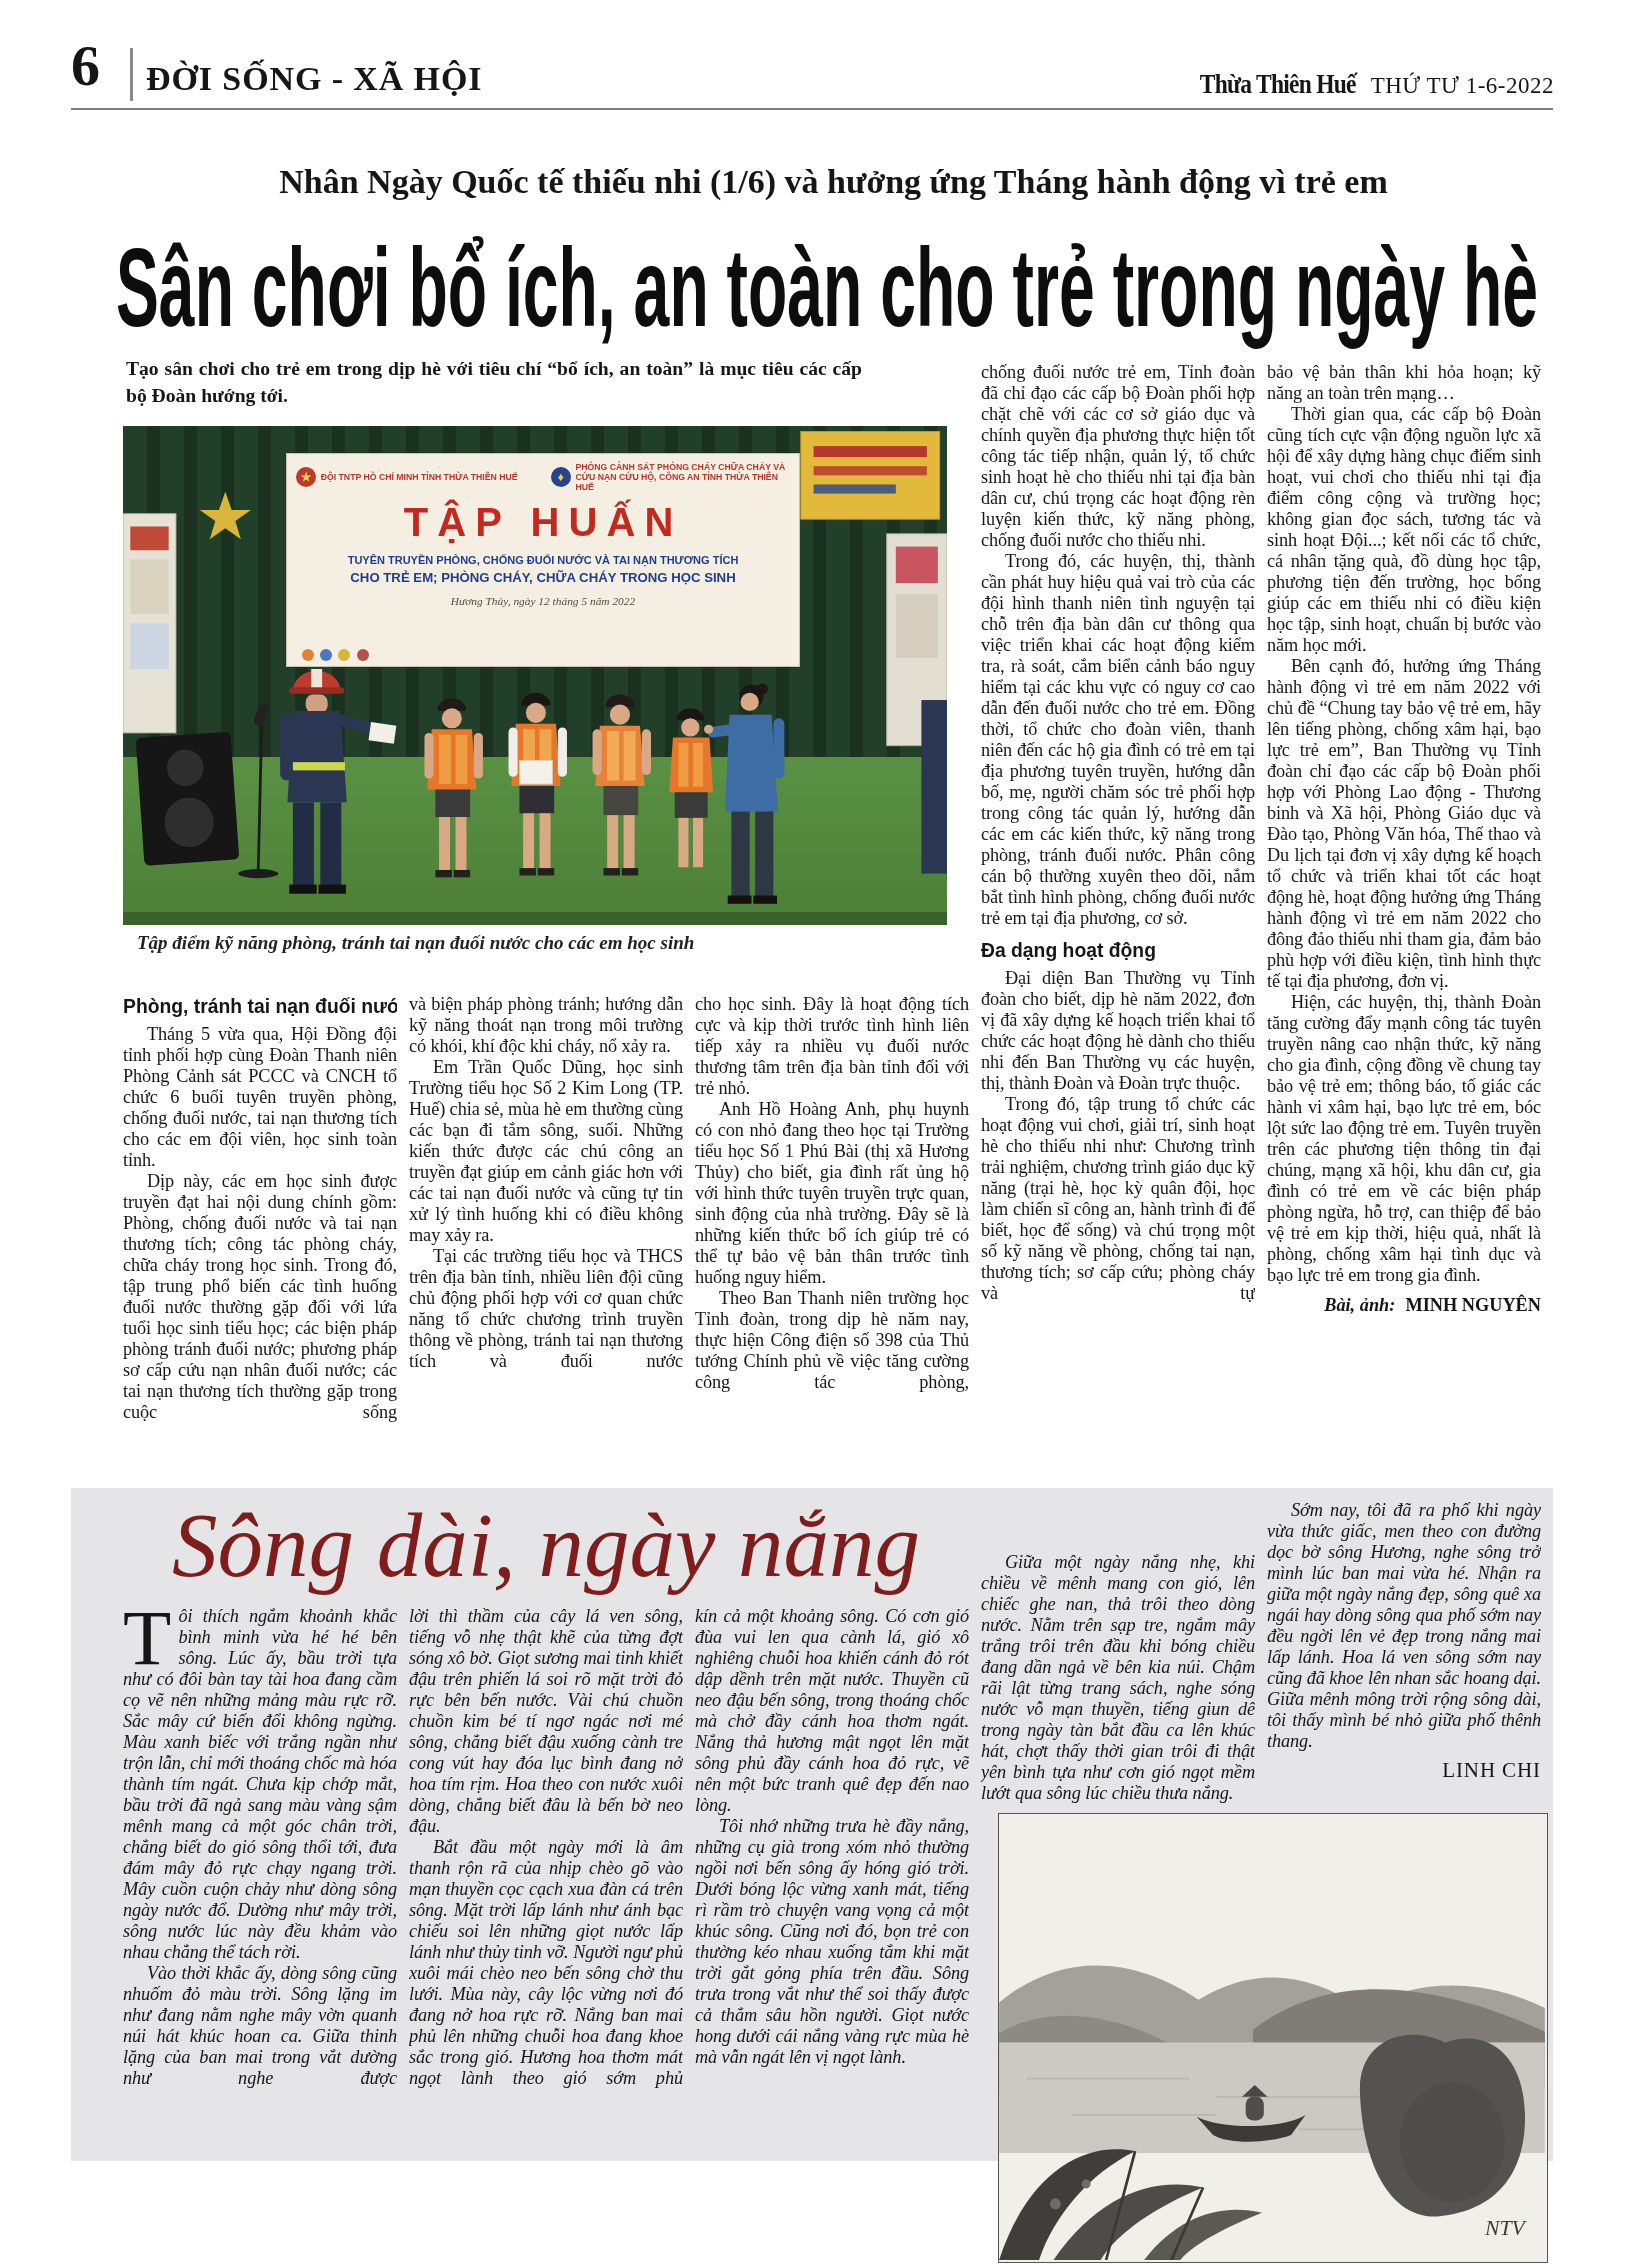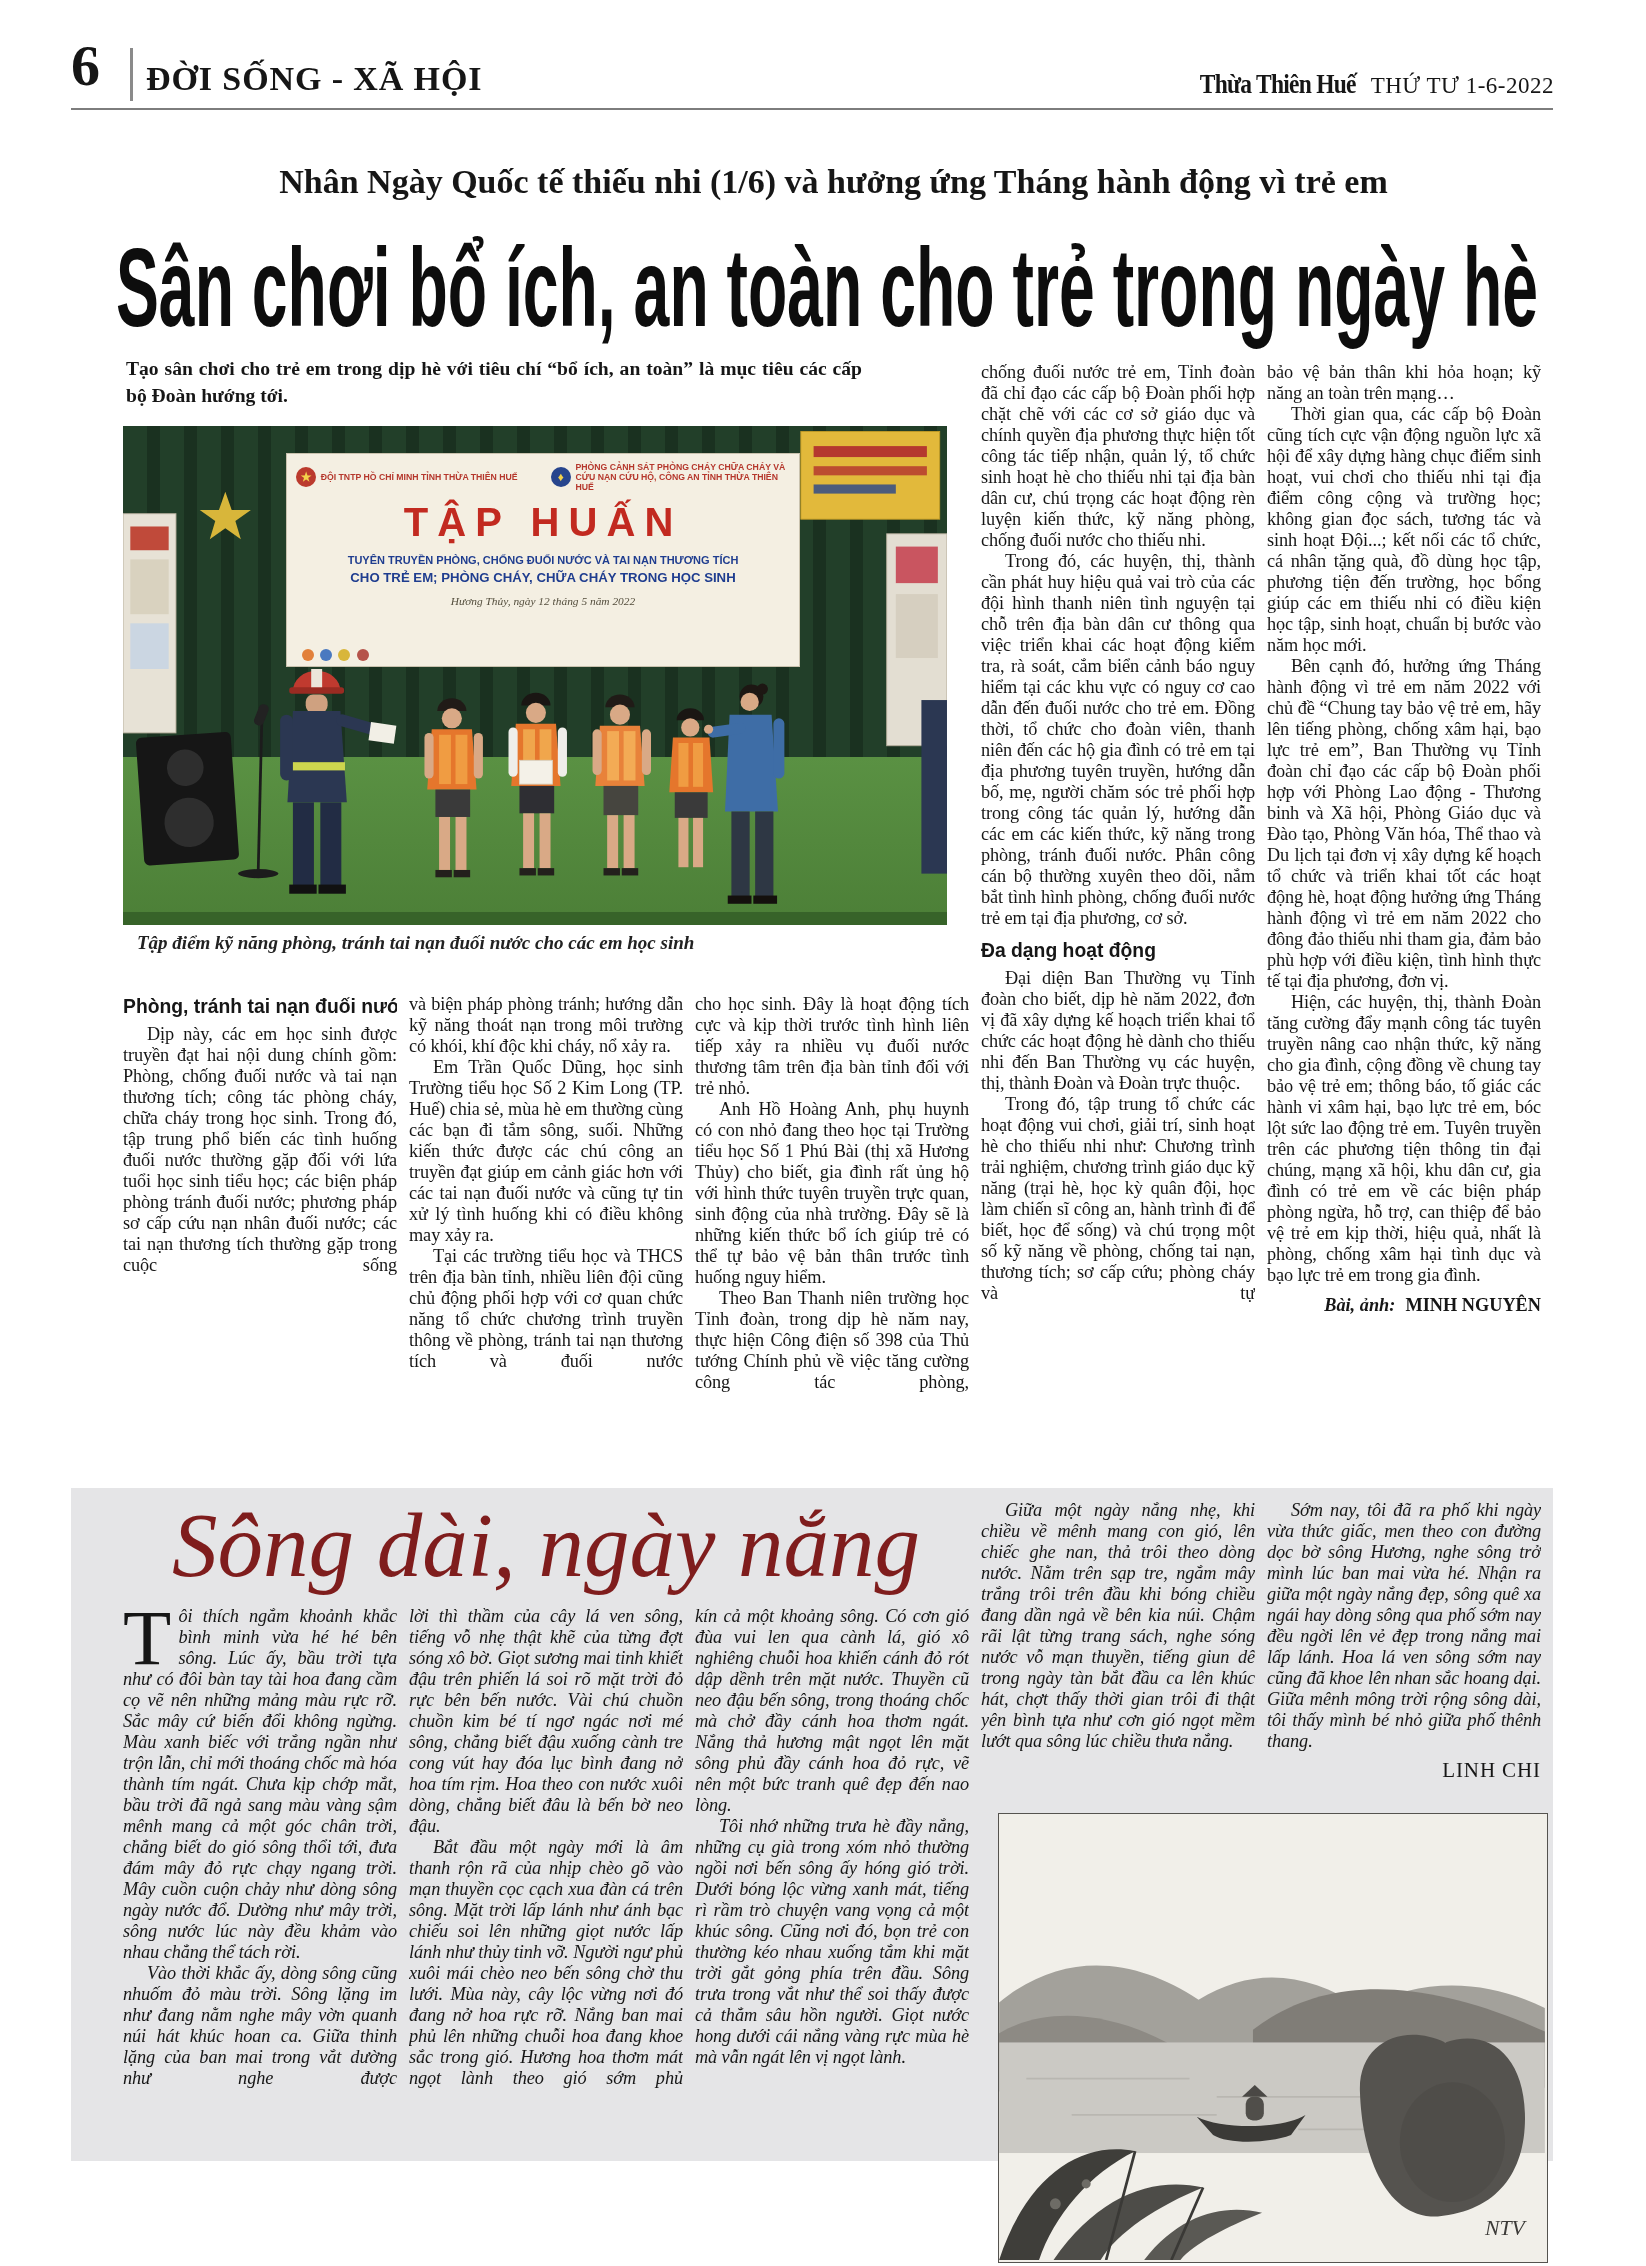--- a/index.html
+++ b/index.html
@@ -63,21 +63,21 @@
   .bl-name{font-weight:bold;margin-left:5.5px;}
 
   
   .feature-bg{left:71px;top:1488px;width:1482px;height:673px;background:#e5e5e7;}
   .feat-title{left:123px;top:1493px;width:846px;text-align:center;font-size:91px;line-height:106px;
               font-style:italic;color:#7f1d1d;}
   .feat .col p{font-style:italic;}
   .f1{left:123px;top:1606px;height:554px;}
   .f2{left:409px;top:1606px;height:554px;}
   .f3{left:695px;top:1606px;height:554px;}
-  .f4{left:981px;top:1500px;height:312px;}
+  .f4{left:981px;top:1552px;height:312px;}
   .f5{left:1267px;top:1500px;height:311px;}
   .dropcap{float:left;font-size:79px;line-height:60px;padding:1.8px 7.3px 0 0;font-style:normal;}
   .feat-byline{margin-top:5.5px;text-align:right;font-size:21px;font-weight:normal;font-style:normal;letter-spacing:0.9px;}
 
   
   .illus{left:998px;top:1813px;width:550px;height:450px;background:#f1efe9;border:1.8px solid #55534f;box-sizing:border-box;}
 </style>
 </head>
 <body>
 
@@ -248,20 +248,21 @@
         <rect x="690" y="514" width="26" height="9" fill="#14100d"></rect>
       </g>
 
       <rect x="874" y="300" width="28" height="190" fill="#2b3752"></rect>
     </svg>
   </div>
   <div class="abs caption">Tập điểm kỹ năng phòng, tránh tai nạn đuối nước cho các em học sinh</div>
 
   <div class="abs col c1">
     <h3 class="subhead">Phòng, tránh tai nạn đuối nước</h3>
+    <p>Tháng 5 vừa qua, Hội Đồng đội tỉnh phối hợp cùng Đoàn Thanh niên Phòng Cảnh sát PCCC và CNCH tổ chức 6 buổi tuyên truyền phòng, chống đuối nước, tai nạn thương tích cho các em đội viên, học sinh toàn tỉnh.</p>
     <p class="runon">Dịp này, các em học sinh được truyền đạt hai nội dung chính gồm: Phòng, chống đuối nước và tai nạn thương tích; công tác phòng cháy, chữa cháy trong học sinh. Trong đó, tập trung phổ biến các tình huống đuối nước thường gặp đối với lứa tuổi học sinh tiểu học; các biện pháp phòng tránh đuối nước; phương pháp sơ cấp cứu nạn nhân đuối nước; các tai nạn thương tích thường gặp trong cuộc sống</p>
   </div>
   <div class="abs col c2">
     <p class="cont">và biện pháp phòng tránh; hướng dẫn kỹ năng thoát nạn trong môi trường có khói, khí độc khi cháy, nổ xảy ra.</p>
     <p>Em Trần Quốc Dũng, học sinh Trường tiểu học Số 2 Kim Long (TP. Huế) chia sẻ, mùa hè em thường cùng các bạn đi tắm sông, suối. Những kiến thức được các chú công an truyền đạt giúp em cảnh giác hơn với các tai nạn đuối nước và cũng tự tin xử lý tình huống khi có điều không may xảy ra.</p>
     <p class="runon">Tại các trường tiểu học và THCS trên địa bàn tỉnh, nhiều liên đội cũng chủ động phối hợp với cơ quan chức năng tổ chức chương trình truyền thông về phòng, tránh tai nạn thương tích và đuối nước</p>
   </div>
   <div class="abs col c3">
     <p class="cont">cho học sinh. Đây là hoạt động tích cực và kịp thời trước tình hình liên tiếp xảy ra nhiều vụ đuối nước thương tâm trên địa bàn tỉnh đối với trẻ nhỏ.</p>
     <p>Anh Hồ Hoàng Anh, phụ huynh có con nhỏ đang theo học tại Trường tiểu học Số 1 Phú Bài (thị xã Hương Thủy) cho biết, gia đình rất ủng hộ với hình thức tuyên truyền trực quan, sinh động của nhà trường. Đây sẽ là những kiến thức bổ ích giúp trẻ có thể tự bảo vệ bản thân trước tình huống nguy hiểm.</p>

